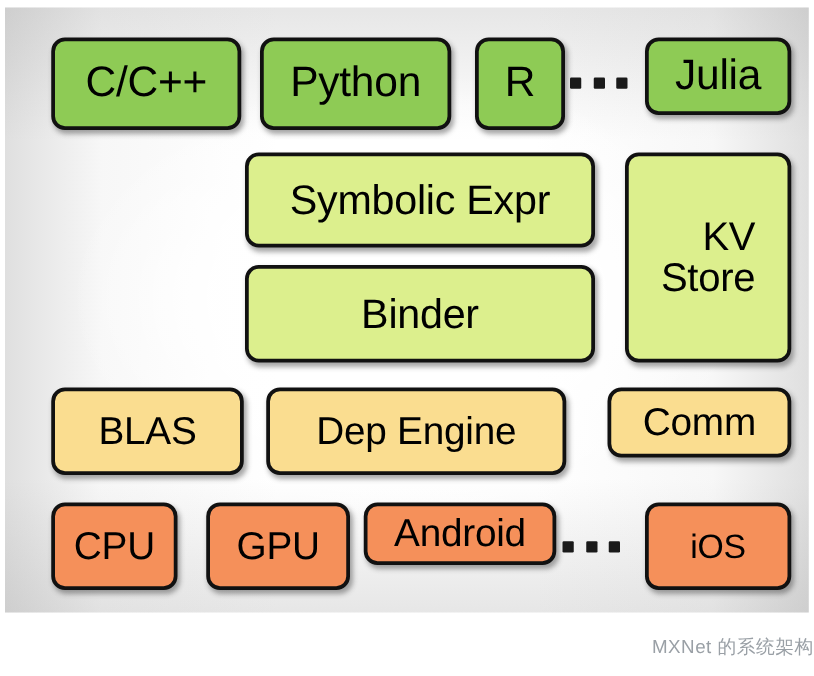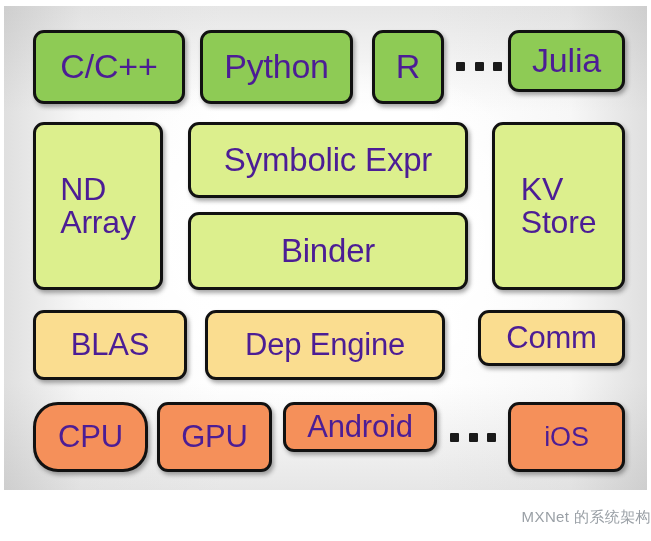--- a/index.html
+++ b/index.html
@@ -38,27 +38,28 @@
   }
 
   .box {
     position: absolute;
     box-sizing: border-box;
     border: 3px solid #111111;
     border-radius: 11px;
     display: flex;
     align-items: center;
     justify-content: center;
-    text-align: left;
-    color: #4c1d95;
+    text-align: right;
+    color: #000000;
     line-height: 1.04;
     box-shadow: 2px 3px 4px rgba(60,60,60,0.45);
     letter-spacing: -0.2px;
     white-space: pre-line;
     user-select: none;
+    margin-left: 8px;
   }
 
   .lang  { background: #8ecb55; }
   .api   { background: #dcef8d; }
   .sys   { background: #fadd90; }
   .hw    { background: #f5905a; }
 
   .ellipsis {
     position: absolute;
     display: flex;
@@ -101,37 +102,35 @@
   <div class="box lang" style="left:372px; top:30px; width:72px; height:74px; font-size:34px;">R</div>
 
   <div class="ellipsis" style="left:456px; top:60px;">
     <i></i>
     <i></i>
     <i></i>
   </div>
 
   <div class="box lang" style="left:508px; top:30px; width:117px; height:62px; font-size:34px;">Julia</div>
 
-  <div class="box api" style="left:33px; top:122px; width:130px; height:168px; font-size:32px;">ND
-Array</div>
 
   <div class="box api" style="left:188px; top:122px; width:280px; height:76px; font-size:33px;">Symbolic Expr</div>
 
   <div class="box api" style="left:188px; top:212px; width:280px; height:78px; font-size:33px;">Binder</div>
 
   <div class="box sys" style="left:33px; top:310px; width:154px; height:70px; font-size:31px;">BLAS</div>
 
   <div class="box api" style="left:492px; top:122px; width:133px; height:168px; font-size:32px;">KV
 Store</div>
 
   <div class="box sys" style="left:205px; top:310px; width:240px; height:70px; font-size:31px;">Dep Engine</div>
 
   <div class="box sys" style="left:478px; top:310px; width:147px; height:56px; font-size:31px;">Comm</div>
 
-  <div class="box hw" style="left:33px; top:402px; width:115px; height:70px; font-size:31px;border-radius:25px;">CPU</div>
+  <div class="box hw" style="left:33px; top:402px; width:101px; height:70px; font-size:31px;">CPU</div>
 
   <div class="box hw" style="left:157px; top:402px; width:115px; height:70px; font-size:31px;">GPU</div>
 
   <div class="box hw" style="left:283px; top:402px; width:154px; height:50px; font-size:31px;">Android</div>
 
   <div class="ellipsis" style="left:450px; top:431px;">
     <i></i>
     <i></i>
     <i></i>
   </div>

